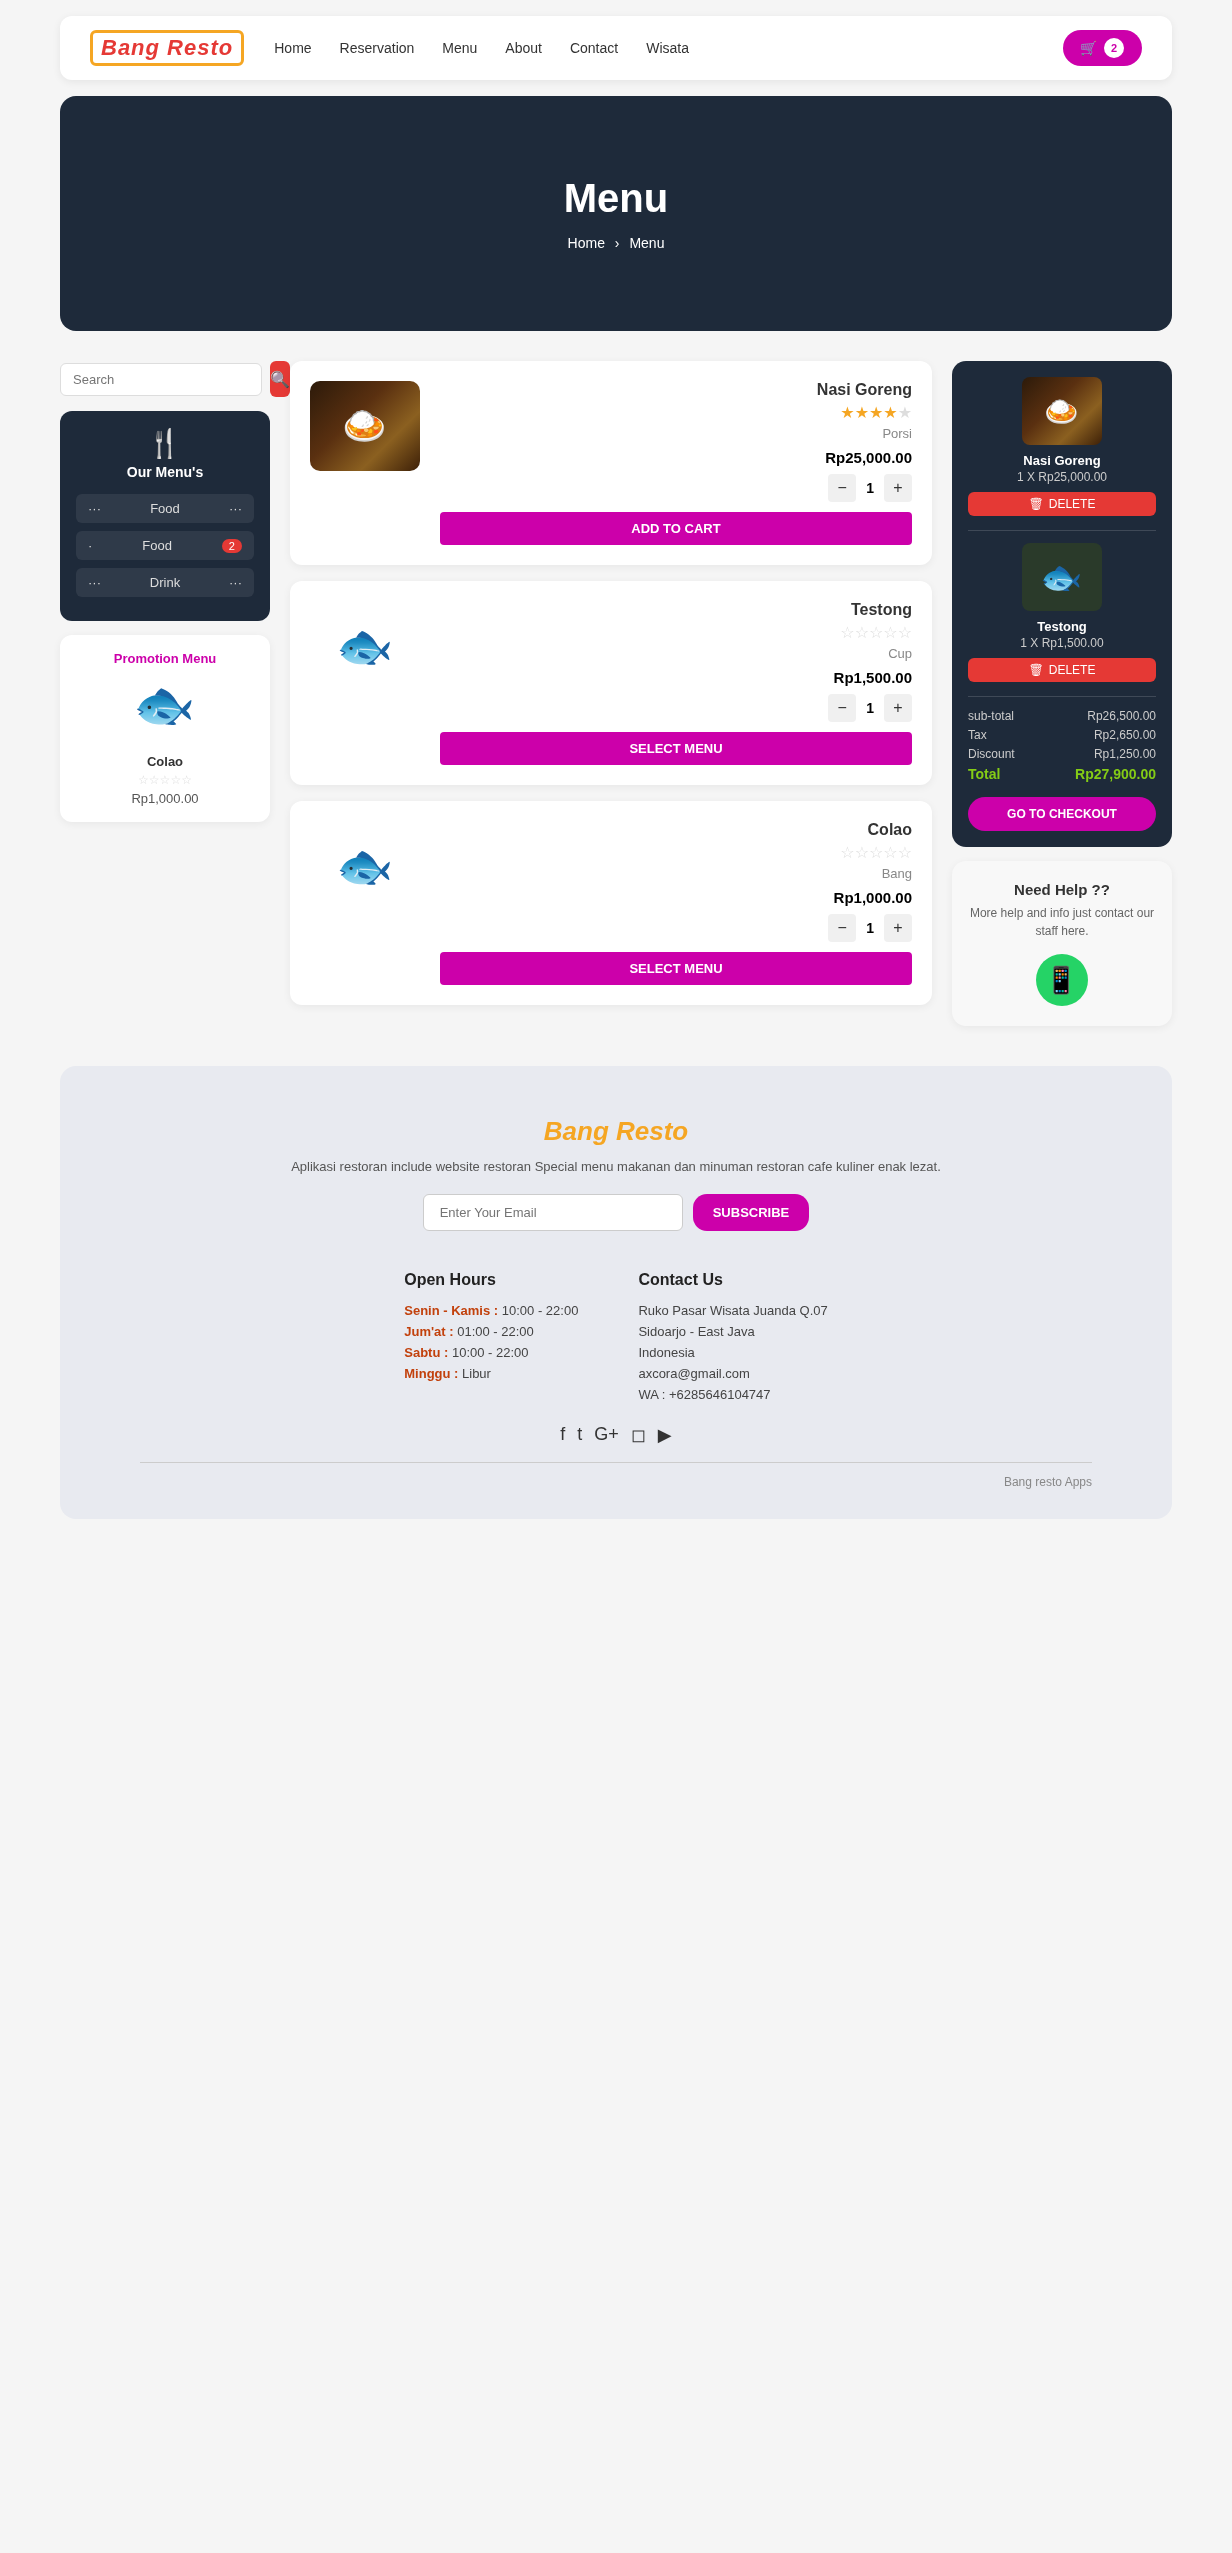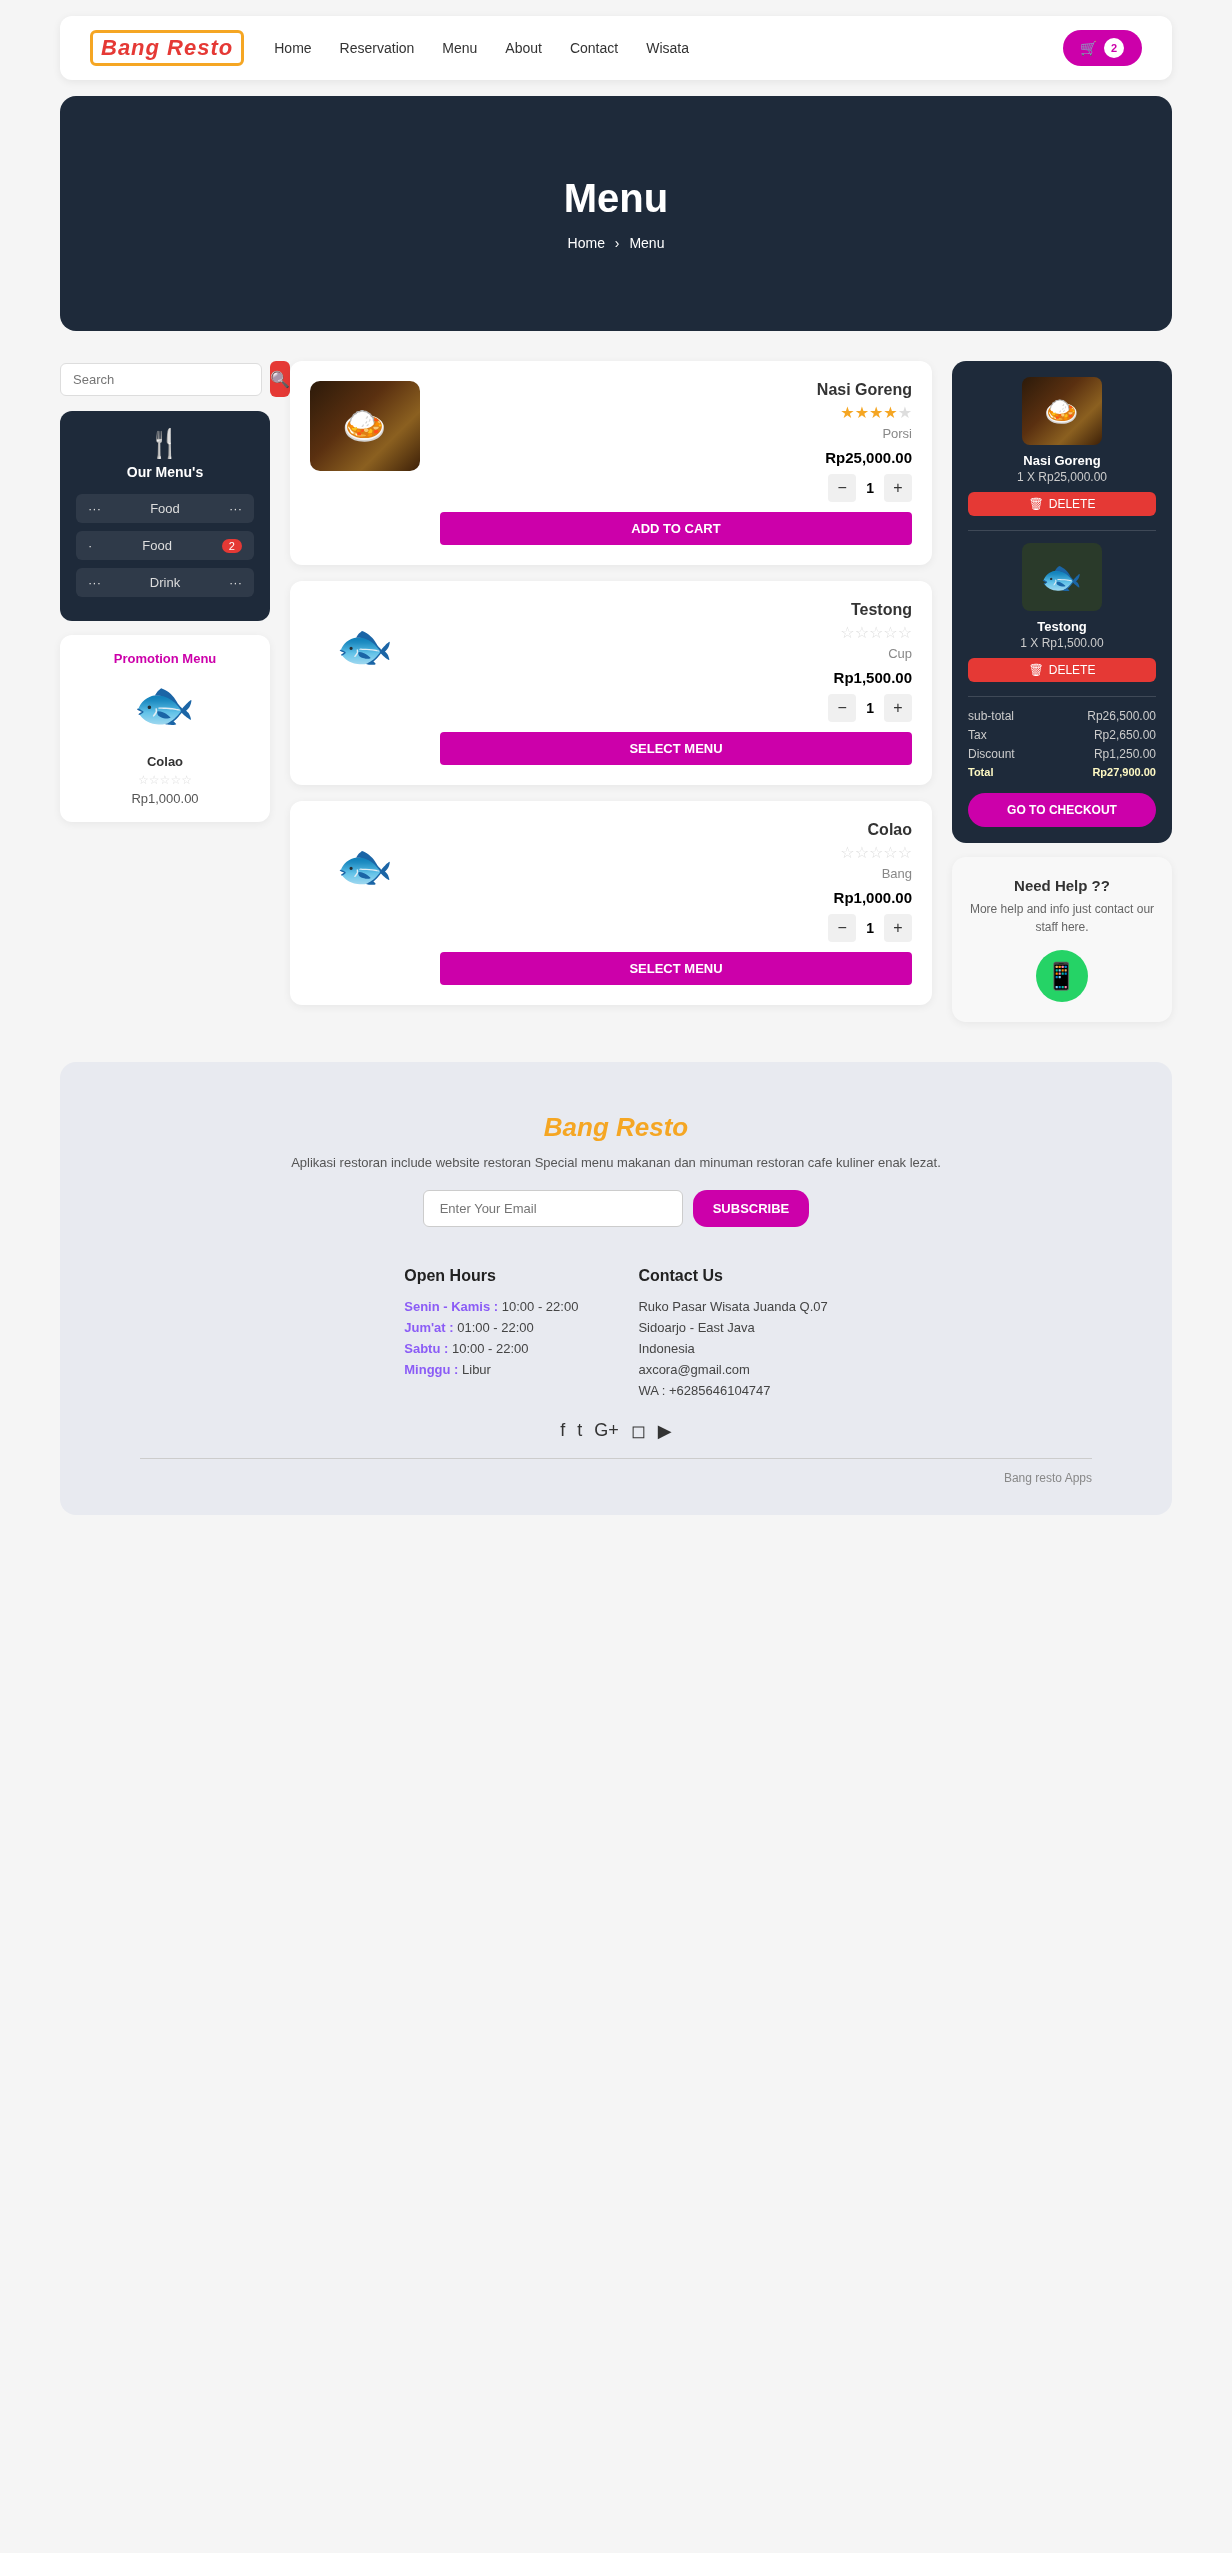--- a/index.html
+++ b/index.html
@@ -257,21 +257,21 @@
       cursor: pointer;
     }
     .cart-divider { border: none; border-top: 1px solid rgba(255,255,255,0.15); margin: 12px 0; }
     .cart-summary-row {
       display: flex;
       justify-content: space-between;
       font-size: 12px;
       color: #ccc;
       margin-bottom: 5px;
     }
-    .cart-summary-row.total { color: #fef9c3; font-weight: bold; font-size: 11px; gap: 24px; }
+    .cart-summary-row.total { color: #84cc16; font-weight: bold; font-size: 14px; gap: 24px; }
     .checkout-btn {
       background: #cc00aa;
       color: #fff;
       border: none;
       border-radius: 20px;
       padding: 10px;
       width: 100%;
       font-size: 12px;
       font-weight: bold;
       cursor: pointer;
@@ -356,21 +356,21 @@
       font-size: 16px;
       font-weight: bold;
       color: #222;
       margin-bottom: 14px;
     }
     .footer-col p {
       font-size: 13px;
       color: #444;
       margin-bottom: 6px;
     }
-    .footer-col p strong { color: #8b5cf6; }
+    .footer-col p strong { color: #c2410c; }
     .footer-social {
       text-align: center;
       font-size: 18px;
       margin-bottom: 16px;
       display: flex;
       justify-content: center;
       gap: 12px;
     }
     .social-icon { color: #333; cursor: pointer; }
     .footer-copy {

